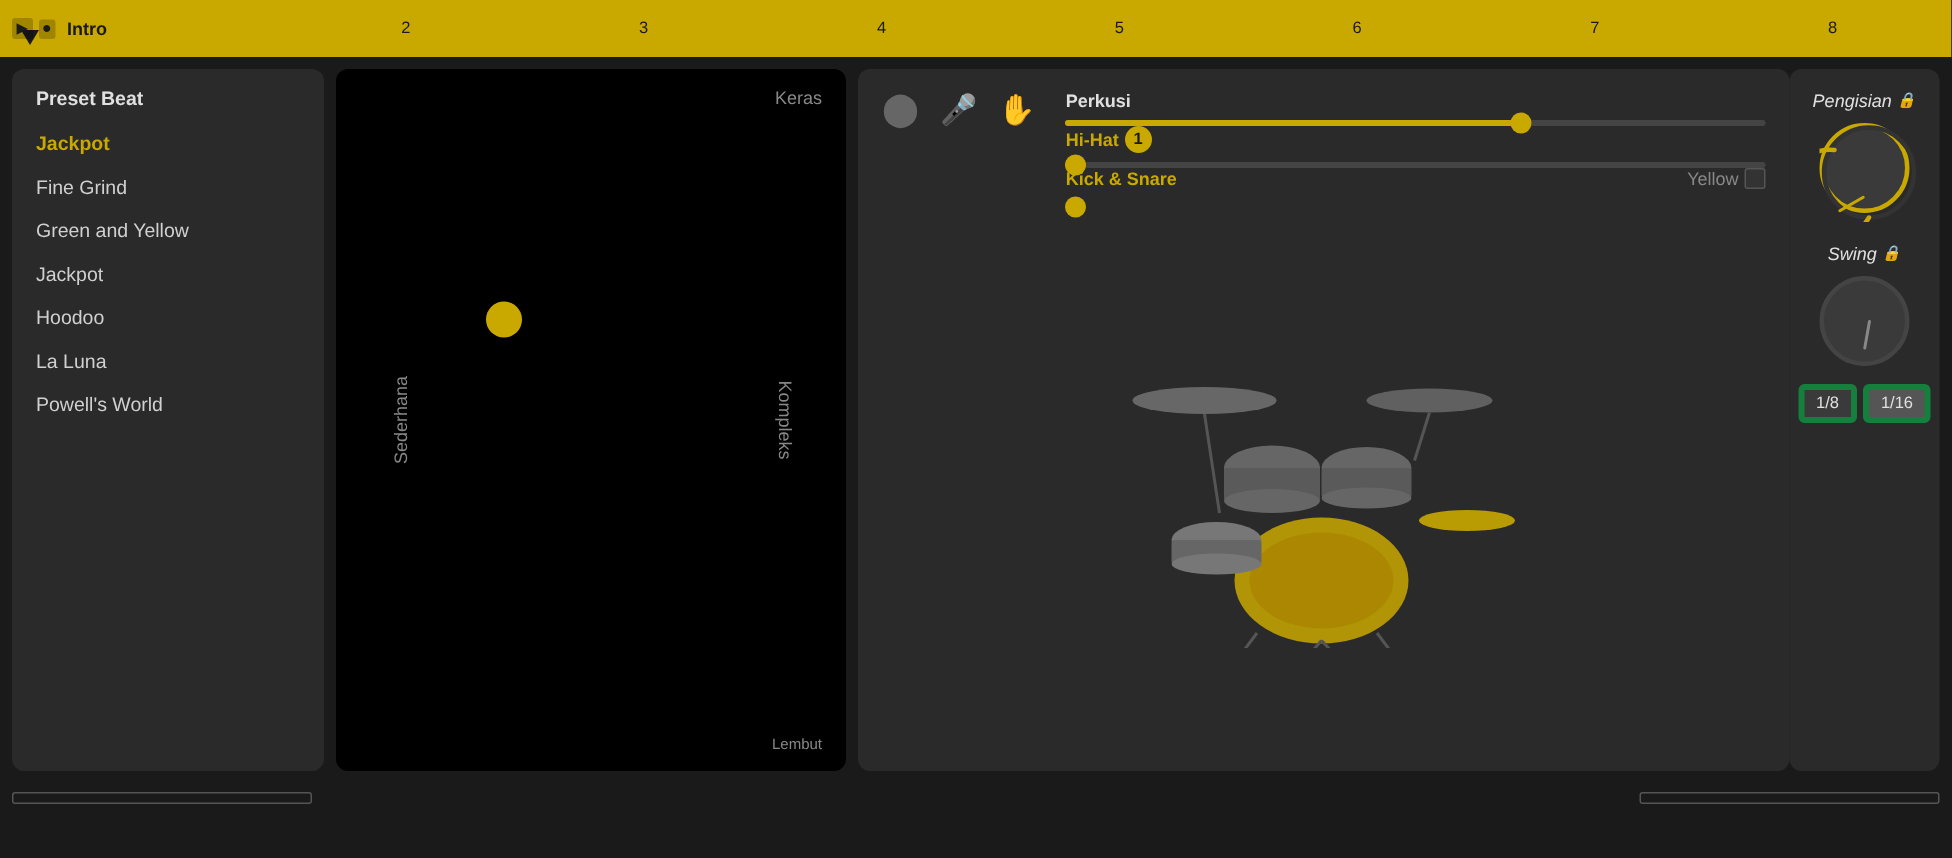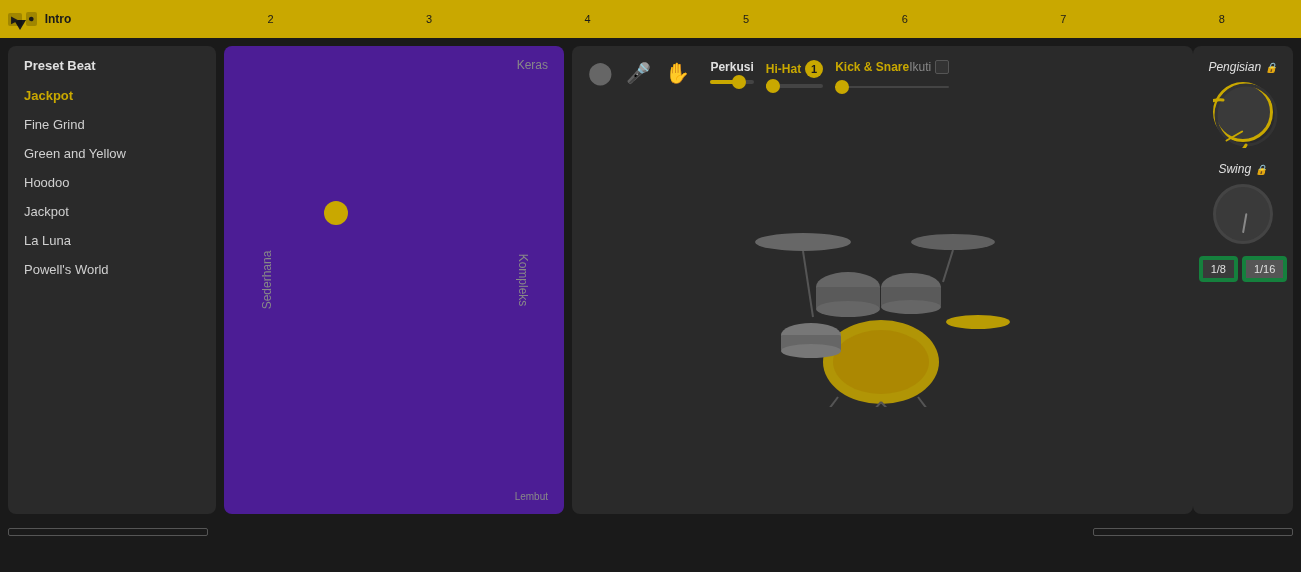--- a/index.html
+++ b/index.html
@@ -90,21 +90,21 @@
       cursor: pointer;
     }
     .sidebar-item.active {
       color: #c9a800;
       font-weight: 600;
     }
 
     
     .xy-pad {
       width: 340px;
-      background: #4c1d95;
+      background: #000000;
       border-radius: 8px;
       position: relative;
       flex-shrink: 0;
       display: flex;
       align-items: center;
       justify-content: center;
     }
     .xy-label-top {
       position: absolute;
       top: 12px;
@@ -373,22 +373,22 @@
 </div>
 
 <div class="main-area">
 
   <div class="sidebar">
     <div class="sidebar-header">Preset Beat</div>
     <ul class="sidebar-list">
       <li class="sidebar-item active">Jackpot</li>
       <li class="sidebar-item">Fine Grind</li>
       <li class="sidebar-item">Green and Yellow</li>
+      <li class="sidebar-item">Jackpot</li>
       <li class="sidebar-item">Hoodoo</li>
-      <li class="sidebar-item">Jackpot</li>
       <li class="sidebar-item">La Luna</li>
       <li class="sidebar-item">Powell's World</li>
     </ul>
   </div>
 
   <div class="xy-pad">
     <div class="xy-label-top">Keras</div>
     <div class="xy-label-bottom">Lembut</div>
     <div class="xy-label-left">Sederhana</div>
     <div class="xy-label-right">Kompleks</div>
@@ -399,21 +399,21 @@
     <div class="drum-panel">
       <div class="drum-top">
         <div class="drum-icons">
 
           <span style="color:#666;font-size:22px;">⬤</span>
 
           <span style="color:#888;font-size:20px;">🎤</span>
 
           <span style="color:#888;font-size:20px;">✋</span>
         </div>
-        <div style="display:flex;flex-direction:row;gap:12px;flex:1;margin-left:20px;">
+        <div style="display:flex;flex-direction:column;gap:0;flex:1;margin-left:20px;">
           <div class="control-row">
             <div class="control-label white">Perkusi</div>
             <div class="slider-track">
               <div class="slider-fill" style="width:65%;"></div>
               <div class="slider-thumb" style="left:calc(65% - 7px);"></div>
             </div>
           </div>
           <div class="control-row">
             <div style="display:flex;align-items:center;">
               <span class="control-label">Hi-Hat</span>
@@ -421,21 +421,21 @@
             </div>
             <div class="slider-track">
               <div class="slider-fill" style="width:3%;"></div>
               <div class="slider-thumb" style="left:0px;background:#c9a800;"></div>
             </div>
           </div>
           <div class="control-row">
             <div class="kick-row">
               <span class="control-label">Kick &amp; Snare</span>
               <div style="display:flex;align-items:center;">
-                <span class="follow-label">Ikuti</span>
+                <span class="follow-label">Yellow</span>
                 <div class="follow-checkbox"></div>
               </div>
             </div>
             <div class="slider-track kick-slider">
               <div class="slider-fill" style="width:5%;"></div>
               <div class="slider-thumb" style="left:0px;background:#c9a800;"></div>
             </div>
           </div>
         </div>
       </div>

